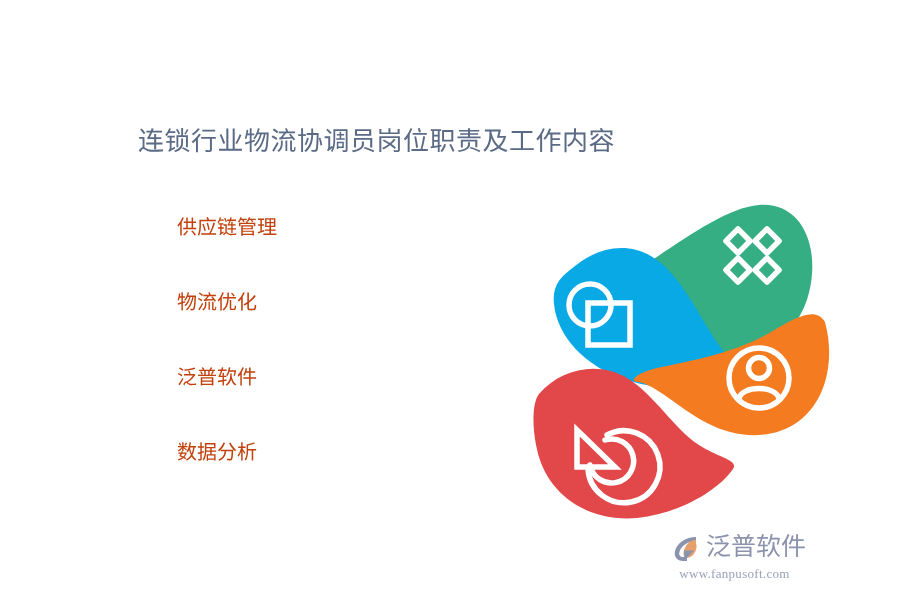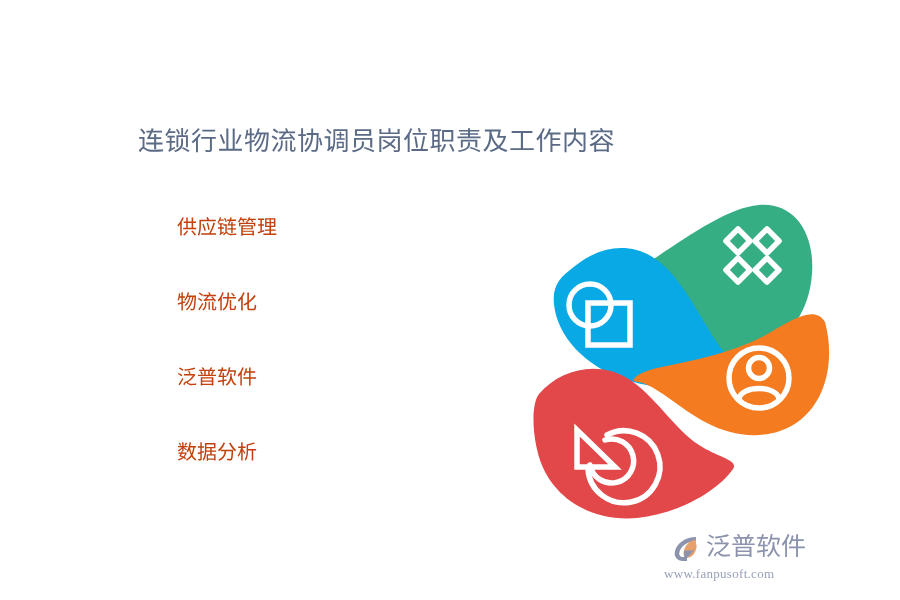--- a/index.html
+++ b/index.html
@@ -98,21 +98,21 @@
     letter-spacing: 0px;
     font-family: "Liberation Serif", "DejaVu Serif", serif;
     font-weight: normal;
   }
   .logo-url {
     font-size: 13px;
     line-height: 16px;
     color: #9aa1ba;
     letter-spacing: 0.3px;
     font-family: "Liberation Serif", "DejaVu Serif", serif;
-    text-align: left;
+    text-align: center;
     padding-right: 1px;
   }
 </style>
 </head>
 <body>
 
 <div id="slide">
 
   <h1 id="page-title">连锁行业物流协调员岗位职责及工作内容</h1>
 

